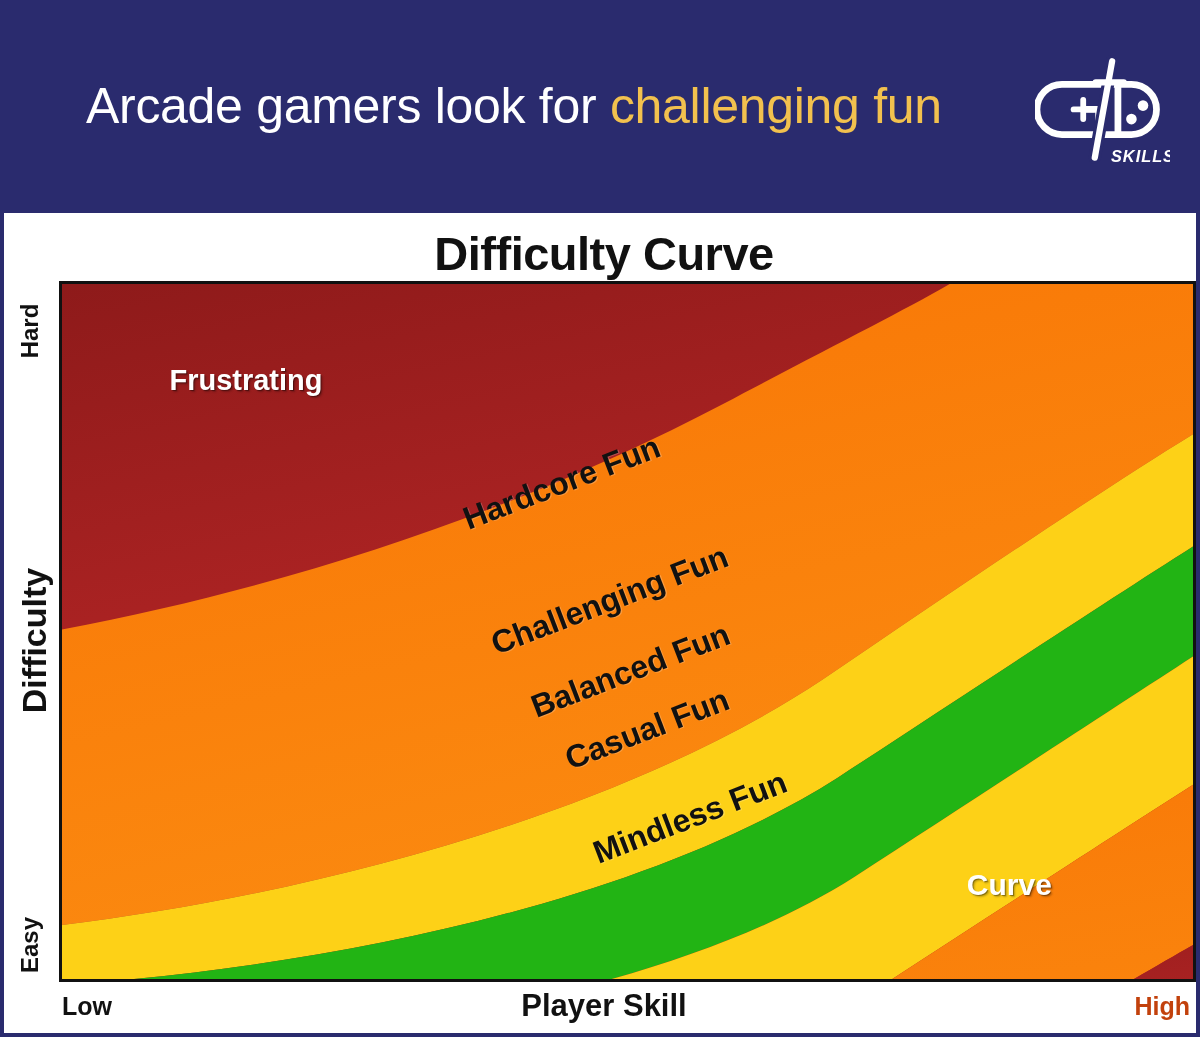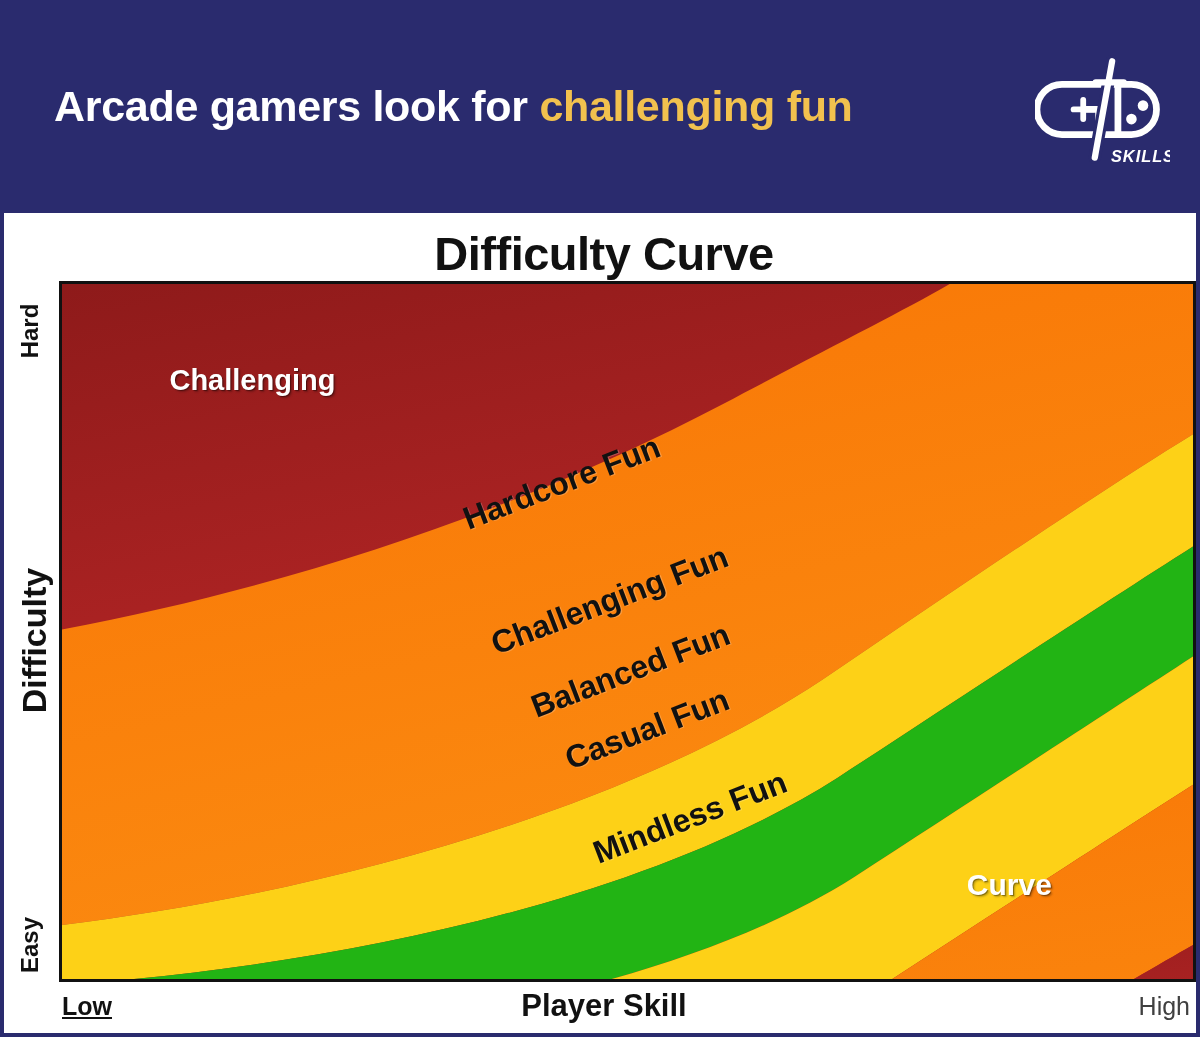--- a/index.html
+++ b/index.html
@@ -13,24 +13,24 @@
   #root { position: relative; width: 1200px; height: 1037px; }
 
   
   .banner {
     position: absolute; left: 0; top: 0;
     width: 1200px; height: 213px;
     background: #2a2b6e;
     display: flex; align-items: center;
   }
   .banner-text {
-    margin-left: 54px;
+    margin-left: 86px;
     color: #ffffff;
-    font-weight: 700;
-    font-size: 43px;
+    font-weight: 400;
+    font-size: 50px;
     line-height: 1.33;
     letter-spacing: -0.3px;
     max-width: 930px;
   }
   .banner-line { display: block; white-space: nowrap; }
   .hl { color: #f2c14e; }
 
   .logo {
     position: absolute; right: 30px; top: 40px;
     width: 135px; height: 135px;
@@ -77,22 +77,22 @@
   }
   .y-hard { left: -14px; top: 36px; width: 80px; text-align: center; font-size: 24px; }
   .y-easy { left: -14px; top: 650px; width: 80px; text-align: center; font-size: 24px; }
   .y-difficulty {
     left: -60px; top: 340px; width: 180px; text-align: center; font-size: 34px;
   }
 
   .x-axis-group {
     position: absolute; left: 0; top: 775px; width: 1200px; height: 46px;
   }
-  .x-low  { position: absolute; left: 58px;  top: 4px; font-size: 25px; font-weight: 700; color: #111111; text-decoration: underline; }
-  .x-high { position: absolute; right: 14px; top: 4px; font-size: 25px; font-weight: 400; color: #404040; }
+  .x-low  { position: absolute; left: 58px;  top: 4px; font-size: 25px; font-weight: 700; color: #111111; }
+  .x-high { position: absolute; right: 14px; top: 4px; font-size: 25px; font-weight: 700; color: #c2410c; }
   .x-mid  { position: absolute; left: 0; top: 0px; width: 1200px; text-align: center;
             font-size: 31px; font-weight: 700; color: #111111; }
 
   
   .region-label {
     position: absolute;
     font-weight: 700;
     white-space: nowrap;
     pointer-events: none;
   }
@@ -203,21 +203,21 @@
                  L 1130,660
                  C 1060,700 940,770 830,840
                  C 650,948 300,980 0,985 Z"></path>
 
         <path fill="url(#shadeDark)" d="M0,985
                  C 300,980 650,948 830,840
                  C 940,770 1060,700 1130,660
                  L 1130,694 L 0,694 Z"></path>
       </svg>
 
-      <div class="region-label label-white" style="left:9.5%; top:11.5%; font-size:29px;">Challenging</div>
+      <div class="region-label label-white" style="left:9.5%; top:11.5%; font-size:29px;">Frustrating</div>
 
       <div class="region-label label-black" style="left:35%; top:31.5%; font-size:32px; transform:rotate(-21deg); transform-origin:left top;">Hardcore Fun</div>
 
       <div class="region-label label-black" style="left:37.5%; top:49.5%; font-size:32px; transform:rotate(-21deg); transform-origin:left top;">Challenging Fun</div>
 
       <div class="region-label label-black" style="left:41%; top:58.5%; font-size:32px; transform:rotate(-21deg); transform-origin:left top;">Balanced Fun</div>
 
       <div class="region-label label-black" style="left:44%; top:66%; font-size:32px; transform:rotate(-21deg); transform-origin:left top;">Casual Fun</div>
 
       <div class="region-label label-black" style="left:46.5%; top:79.5%; font-size:32px; transform:rotate(-21deg); transform-origin:left top;">Mindless Fun</div>

